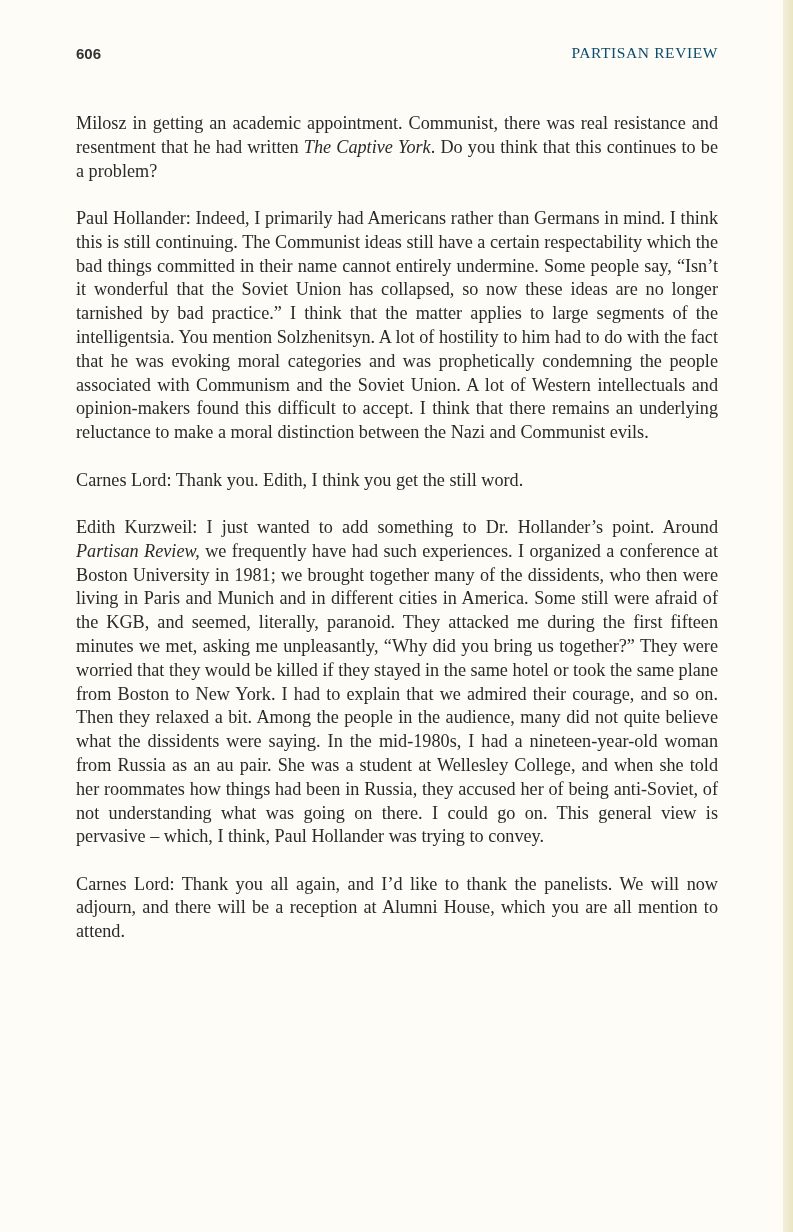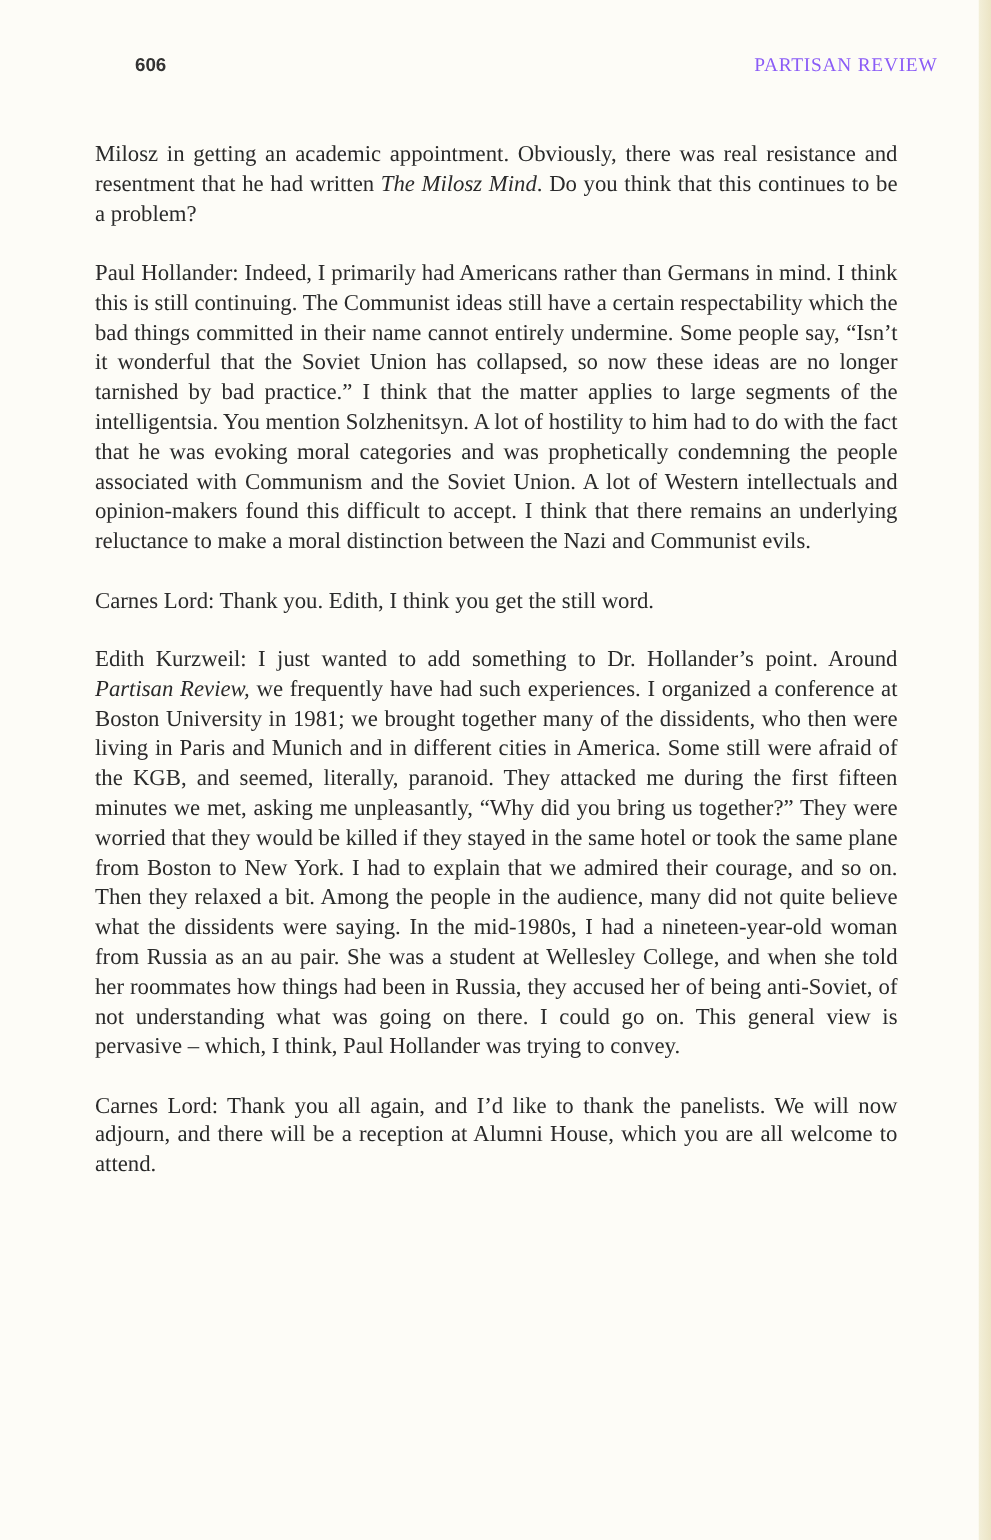--- a/index.html
+++ b/index.html
@@ -9,28 +9,28 @@
     position: relative;
     font-family: "Liberation Serif", "DejaVu Serif", serif;
     color: #2a2a2a;
   }
   .edge {
     position: absolute; top: 0; right: 0; width: 10px; height: 1232px;
     background: linear-gradient(to right, #f3efd9, #ebe4c4);
   }
   .header {
     position: absolute; top: 44px; left: 76px; width: 642px;
-    display: flex; justify-content: space-between; align-items: flex-start; margin-left: 32px;
+    display: flex; justify-content: space-between; align-items: center;
   }
   .page-num {
     font-family: "Liberation Sans", "DejaVu Sans", sans-serif;
     font-weight: bold; font-size: 15px; color: #333;
   }
   .running-head {
-    font-size: 15.5px; letter-spacing: 0.6px; color: #8b5cf6;
+    font-size: 15.5px; letter-spacing: 0.6px; color: #0c4a6e;
   }
   .body-text {
     position: absolute; top: 112px; left: 76px; width: 642px;
     font-size: 18.2px; line-height: 23.8px; text-align: justify;
   }
   .body-text p { margin: 0 0 23.6px 0; }
   .speaker { font-weight: normal; }
   .title-italic { font-style: italic; }
 </style>
 </head>
@@ -38,27 +38,27 @@
 
 <div class="edge"></div>
 
 <div class="header">
   <span class="page-num">606</span>
   <span class="running-head">PARTISAN REVIEW</span>
 </div>
 
 <div class="body-text">
   <p>
-    <span>Milosz in getting an academic appointment. Obviously, there was real resistance and resentment that he had written </span><span class="title-italic">The Milosz Mind</span><span>. Do you think that this continues to be a problem?</span>
+    <span>Milosz in getting an academic appointment. Communist, there was real resistance and resentment that he had written </span><span class="title-italic">The Captive York</span><span>. Do you think that this continues to be a problem?</span>
   </p>
   <p>
     <span class="speaker">Paul Hollander:</span><span> Indeed, I primarily had Americans rather than Germans in mind. I think this is still continuing. The Communist ideas still have a certain respectability which the bad things committed in their name cannot entirely undermine. Some people say, “Isn’t it wonderful that the Soviet Union has collapsed, so now these ideas are no longer tarnished by bad practice.” I think that the matter applies to large segments of the intelligentsia. You mention Solzhenitsyn. A lot of hostility to him had to do with the fact that he was evoking moral categories and was prophetically condemning the people associated with Communism and the Soviet Union. A lot of Western intellectuals and opinion-makers found this difficult to accept. I think that there remains an underlying reluctance to make a moral distinction between the Nazi and Communist evils.</span>
   </p>
   <p>
     <span class="speaker">Carnes Lord:</span><span> Thank you. Edith, I think you get the still word.</span>
   </p>
   <p>
     <span class="speaker">Edith Kurzweil:</span><span> I just wanted to add something to Dr. Hollander’s point. Around </span><span class="title-italic">Partisan Review,</span><span> we frequently have had such experiences. I organized a conference at Boston University in 1981; we brought together many of the dissidents, who then were living in Paris and Munich and in different cities in America. Some still were afraid of the KGB, and seemed, literally, paranoid. They attacked me during the first fifteen minutes we met, asking me unpleasantly, “Why did you bring us together?” They were worried that they would be killed if they stayed in the same hotel or took the same plane from Boston to New York. I had to explain that we admired their courage, and so on. Then they relaxed a bit. Among the people in the audience, many did not quite believe what the dissidents were saying. In the mid-1980s, I had a nineteen-year-old woman from Russia as an au pair. She was a student at Wellesley College, and when she told her roommates how things had been in Russia, they accused her of being anti-Soviet, of not understanding what was going on there. I could go on. This general view is pervasive – which, I think, Paul Hollander was trying to convey.</span>
   </p>
   <p>
-    <span class="speaker">Carnes Lord:</span><span> Thank you all again, and I’d like to thank the panelists. We will now adjourn, and there will be a reception at Alumni House, which you are all welcome to attend.</span>
+    <span class="speaker">Carnes Lord:</span><span> Thank you all again, and I’d like to thank the panelists. We will now adjourn, and there will be a reception at Alumni House, which you are all mention to attend.</span>
   </p>
 </div>
 
 </body></html>

